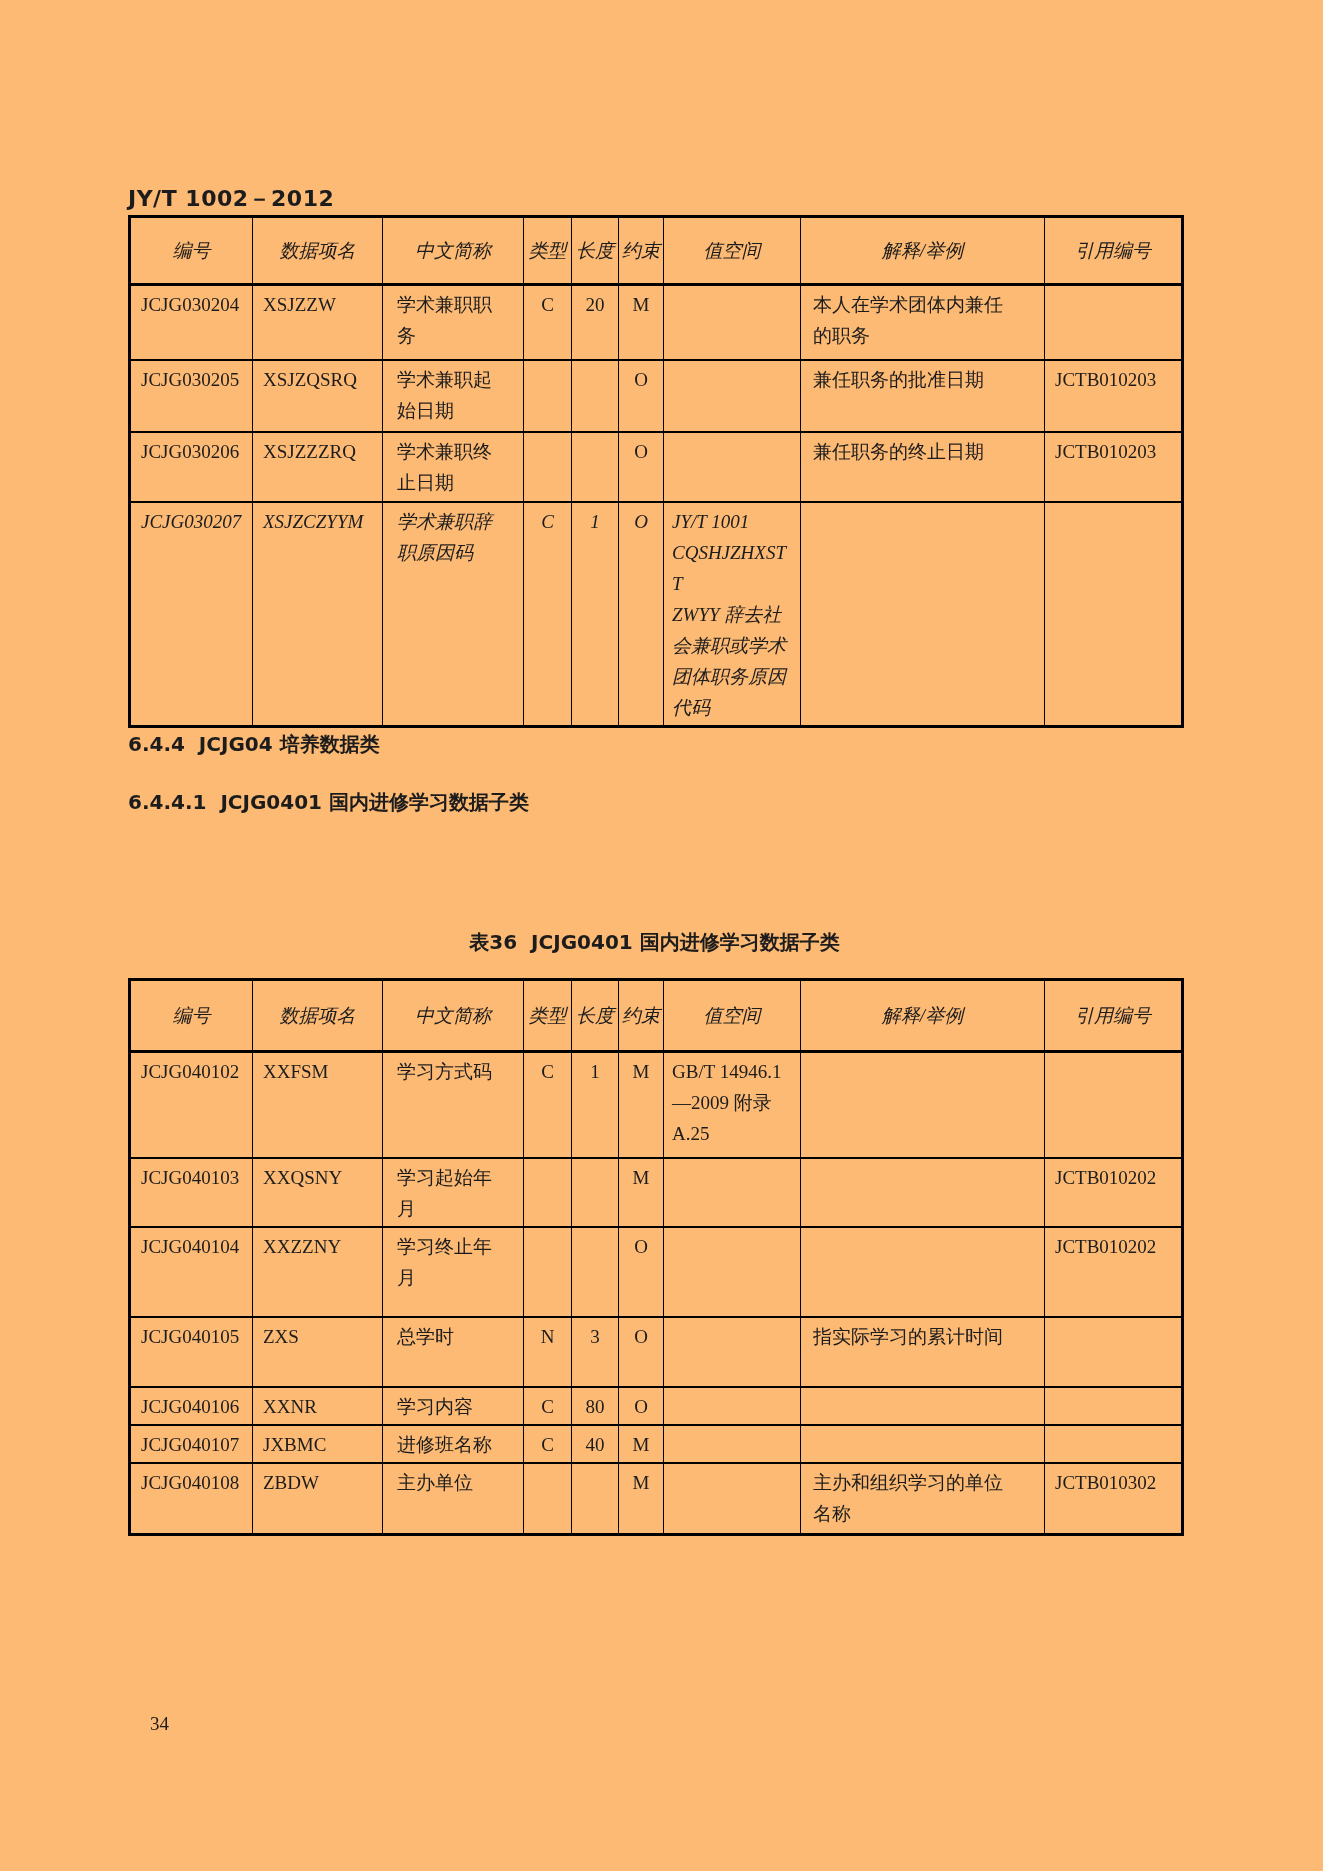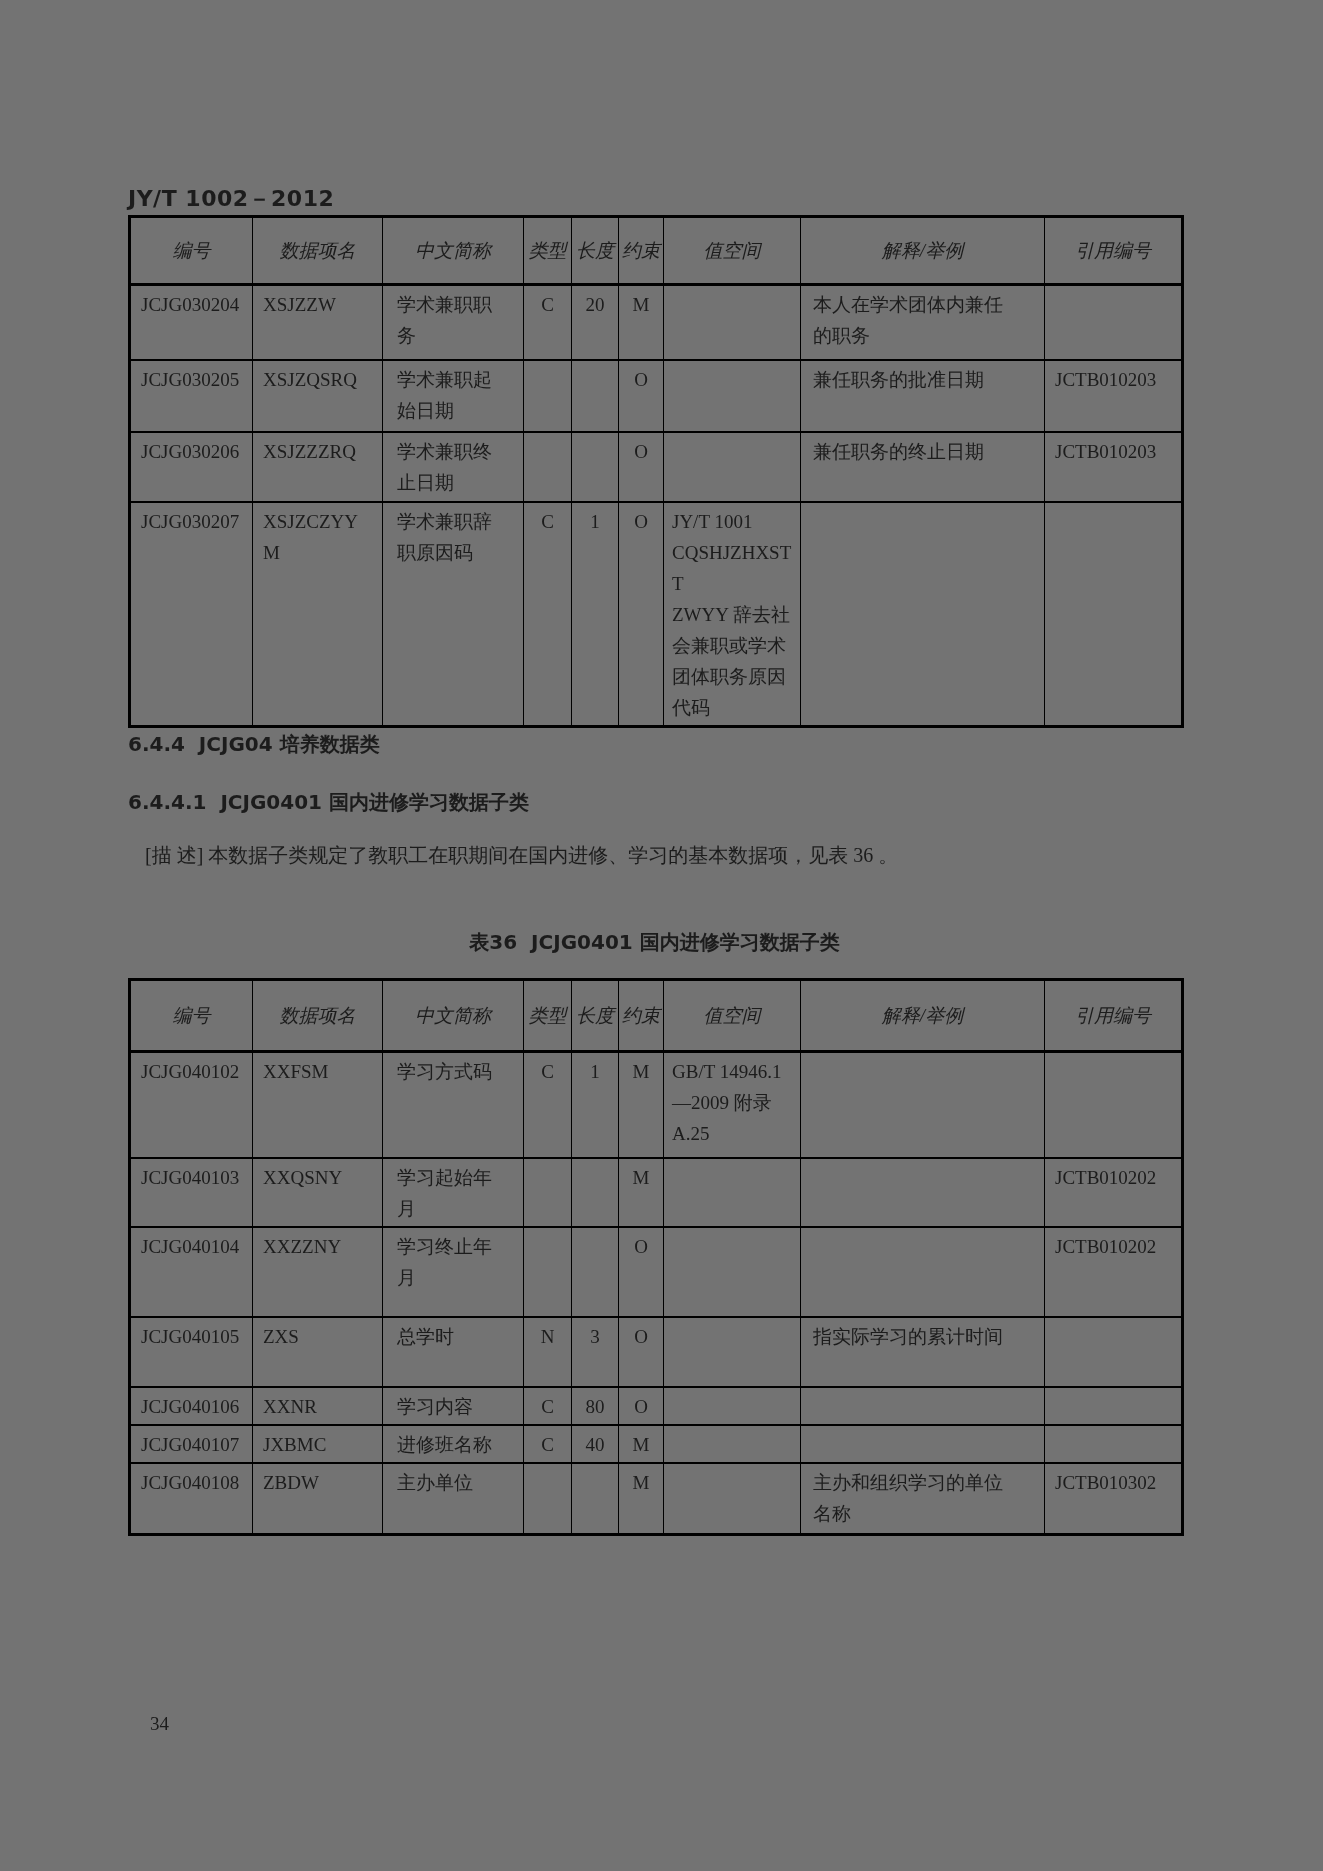--- a/index.html
+++ b/index.html
@@ -1,20 +1,20 @@
 <!DOCTYPE html>
 <html><head>
 <meta charset="utf-8">
 <style>
   html,body{margin:0;padding:0;background:#ffffff;}
   .page{
     position:relative;
     width:1323px;
     height:1871px;
-    background:#737373;
+    background:#fdba74;
     font-family:"Liberation Serif","DejaVu Serif",serif;
     color:#1c1c1c;
     overflow:hidden;
   }
   .doc-code{
     position:absolute;
     left:128px; top:184px;
     font-family:"DejaVu Sans","Liberation Sans",sans-serif;
     font-weight:700;
     font-size:22px;
@@ -150,40 +150,39 @@
           <td class="c0">JCJG030206</td>
           <td class="c1">XSJZZZRQ</td>
           <td class="c2">学术兼职终止日期</td>
           <td class="c3"></td>
           <td class="c4"></td>
           <td class="c5">O</td>
           <td class="c6"></td>
           <td class="c7">兼任职务的终止日期</td>
           <td class="c8">JCTB010203</td>
         </tr>
-        <tr style="height: 208px;">
+        <tr style="height: 208px; font-style: italic;">
           <td class="c0">JCJG030207</td>
           <td class="c1">XSJZCZYYM</td>
           <td class="c2">学术兼职辞职原因码</td>
           <td class="c3">C</td>
           <td class="c4">1</td>
           <td class="c5">O</td>
           <td class="c6">JY/T 1001
 CQSHJZHXSTT
 ZWYY 辞去社会兼职或学术团体职务原因代码</td>
           <td class="c7"></td>
           <td class="c8"></td>
         </tr>
       </tbody>
   </table>
 
   <div class="heading" id="h-644">6.4.4  JCJG04 培养数据类</div>
   <div class="heading" id="h-6441">6.4.4.1  JCJG0401 国内进修学习数据子类</div>
 
-  <div class="para" id="para-desc">[描 述] 本数据子类规定了教职工在职期间在国内进修、学习的基本数据项，见表 36 。</div>
 
   <div class="table-caption">表36  JCJG0401 国内进修学习数据子类</div>
 
   <table class="std-table" id="table2">
     <colgroup>
       <col style="width:123px">
         <col style="width:130px">
         <col style="width:141px">
       <col style="width:48px">
         <col style="width:47px">

